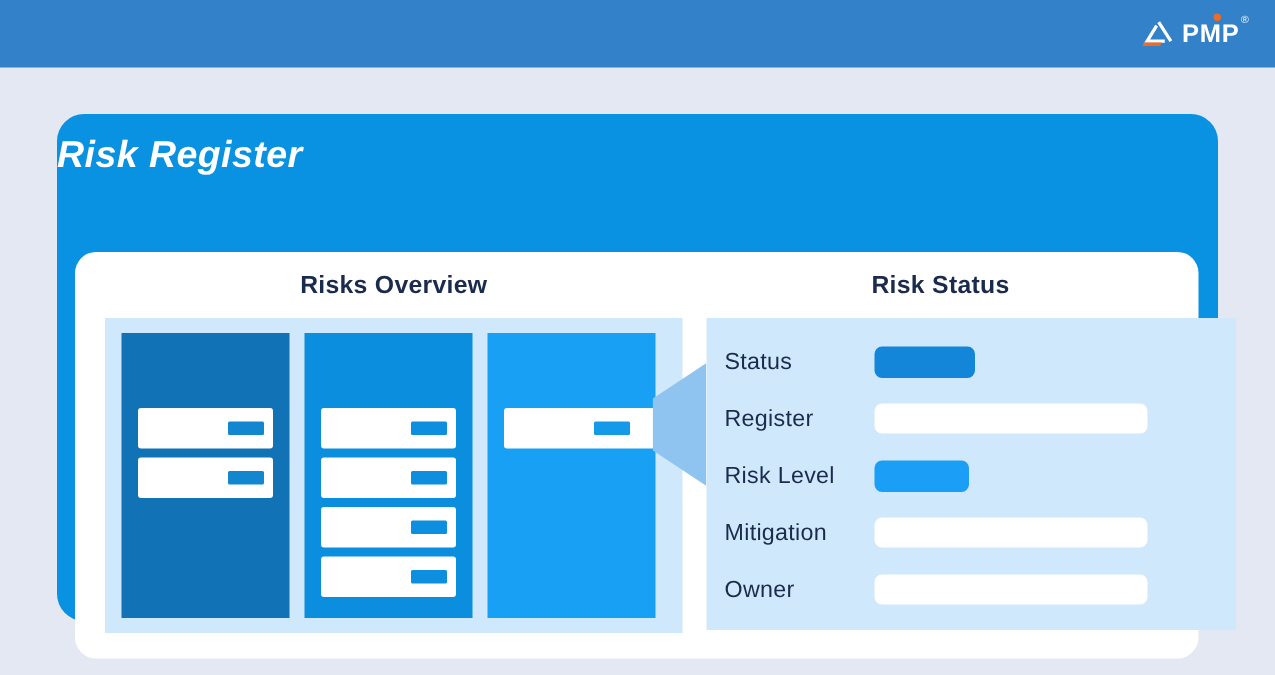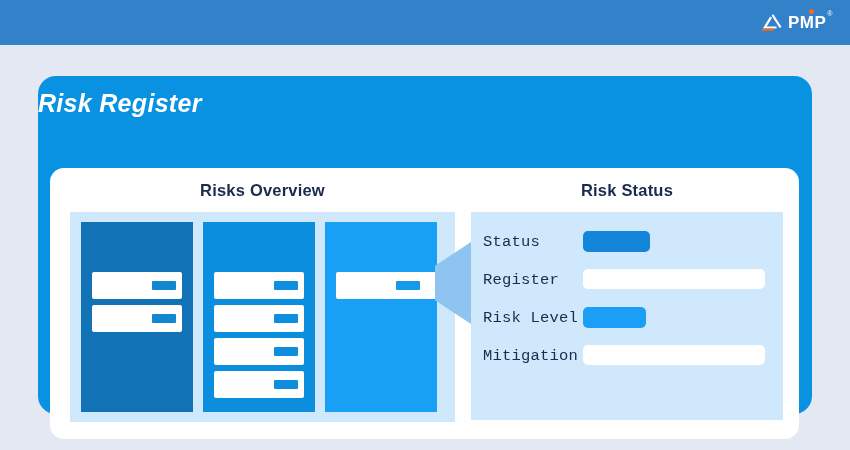--- a/index.html
+++ b/index.html
@@ -78,23 +78,22 @@
   }
   .ov-row.flush .ov-chip{right:17px;}
   
   .beam{
     position:absolute;left:385px;top:74px;width:36px;height:82px;
     background:var(--beam,#8fc4f1);
     clip-path:polygon(0 29%,100% 0,100% 100%,0 71%);
   }
   
   .details-panel{
-    position:absolute;left:421px;top:44px;width:312px;height:208px;
+    position:absolute;left:421px;top:44px;width:353px;height:208px;
     background:var(--panel,#cfe8fb);
-    font-family:Liberation Mono, monospace;
   }
   .field-row{position:absolute;left:0;width:100%;height:21px;}
   .field-label{
     position:absolute;left:12px;top:50%;transform:translateY(-50%);
     color:var(--ink,#1b2b4d);font-size:15.5px;letter-spacing:0.2px;
   }
   .field-input{
     position:absolute;left:112px;top:0;width:182px;height:20px;
     background:#fff;border-radius:5px;
   }
@@ -170,16 +169,20 @@
             <div class="field-input"></div>
           </div>
           <div class="field-row" style="top: 133px;">
             <div class="field-label">Mitigation</div>
             <div class="field-input"></div>
           </div>
           <div class="field-row" style="top: 95px;">
             <div class="field-label">Risk Level</div>
             <div class="field-pill" style="background: rgb(27, 158, 245); width: 63px;"></div>
           </div>
+          <div class="field-row" style="top: 171px;">
+            <div class="field-label">Owner</div>
+            <div class="field-input"></div>
+          </div>
         </div>
     </div>
   </div>
 </div>
 
 </body></html>

